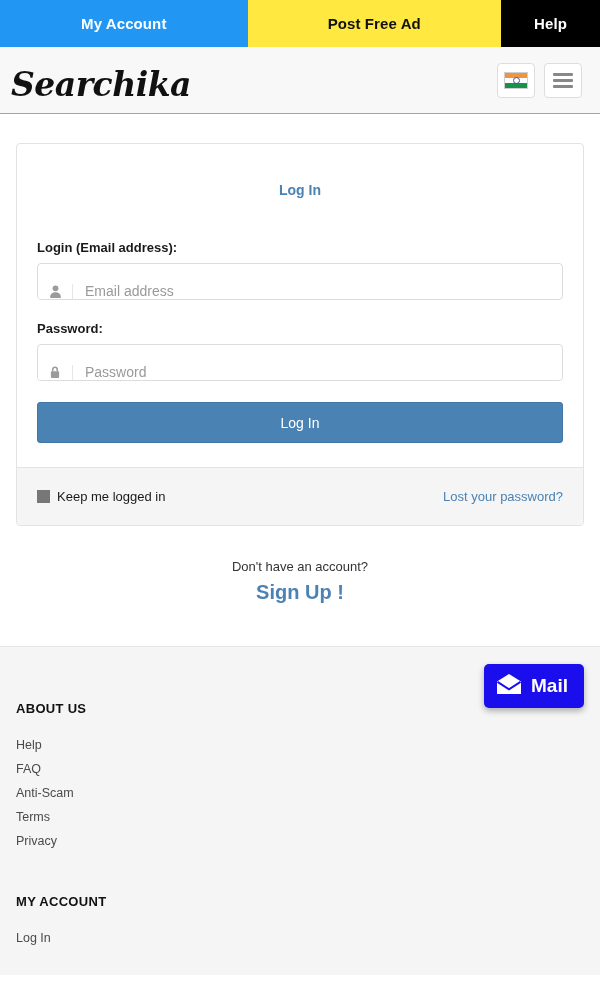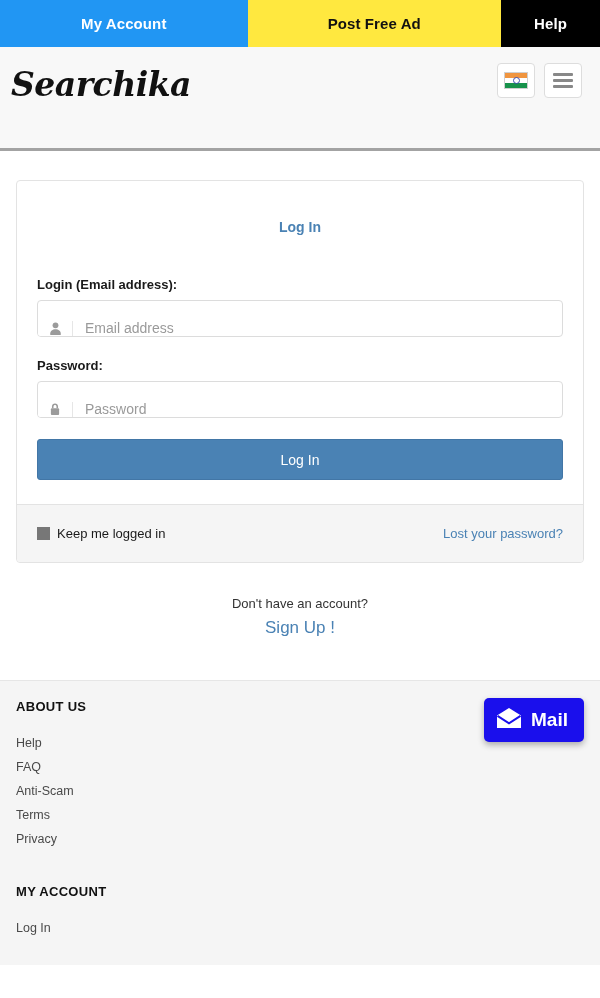--- a/index.html
+++ b/index.html
@@ -17,22 +17,22 @@
     display: flex; align-items: center; justify-content: center;
     font-size: 15px; font-weight: bold; letter-spacing: .1px;
     cursor: pointer; user-select: none;
   }
   .tn-account { width: 250px; background: #2196f3; color: #ffffff; }
   .tn-post    { width: 256px; background: #ffe83f; color: #111111; }
   .tn-help    { width: 100px; background: #000000; color: #ffffff; }
 
   
   .header {
-    position: relative; height: 104px; background: #f8f8f8;
-    border-bottom: 3px solid #a3a3a3;
+    position: relative; height: 67px; background: #f8f8f8;
+    border-bottom: 1px solid #a3a3a3;
   }
   .logo {
     position: absolute; left: 11px; top: 18px;
     font-family: "DejaVu Serif", "Liberation Serif", serif;
     font-style: italic; font-weight: bold;
     font-size: 33px; color: #111111; letter-spacing: -0.5px;
   }
   .hdr-btns { position: absolute; right: 18px; top: 16px; display: flex; gap: 9px; }
   .hdr-btn {
     width: 38px; height: 35px; background: #ffffff;
@@ -93,35 +93,35 @@
   .keep-wrap { display: flex; align-items: center; gap: 7px; cursor: pointer; }
   .checkbox-sq { width: 13px; height: 13px; background: #777777; display:block; }
   .keep-label { font-size: 13px; color: #1a1a1a; }
   .lost-link { font-size: 13px; color: #4a82b4; text-decoration: none; cursor: pointer; text-align: center; }
 
   
   .signup-wrap { text-align: center; margin-top: 33px; }
   .signup-q { font-size: 13px; color: #333333; }
   .signup-link {
     display: inline-block; margin-top: 7px;
-    font-size: 17px; font-weight: normal; color: #4a82b4;
+    font-size: 20px; font-weight: bold; color: #4a82b4;
     text-decoration: none; cursor: pointer;
   }
 
   
   .site-footer {
     margin-top: 42px; background: #f5f5f5; border-top: 1px solid #e6e6e6;
     padding: 18px 16px 20px 16px; min-height: 233px; position: relative;
   }
   .footer-cols { display: flex; }
   .footer-col { width: 50%; padding-right: 10px; }
   .footer-col.right { padding-left: 284px; margin-left: -284px; }
   .footer-heading {
     font-size: 13px; font-weight: bold; color: #111111;
-    letter-spacing: .3px; margin-bottom: 22px;
+    letter-spacing: .3px; margin-bottom: 22px; margin-top: 36px;
   }
   .footer-link {
     display: block; font-size: 12.5px; color: #4a4a4a;
     text-decoration: none; margin-bottom: 10px; cursor: pointer;
   }
   .footer-block2 { margin-top: 28px; }
 
   
   .mail-fab {
     position: absolute; right: 16px; top: 17px;

